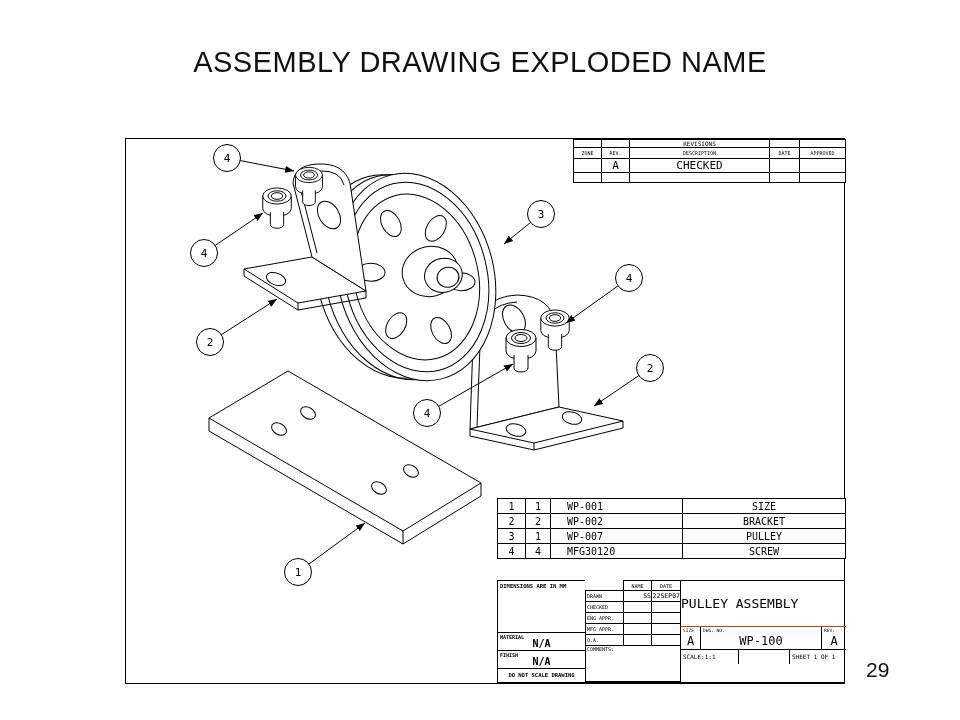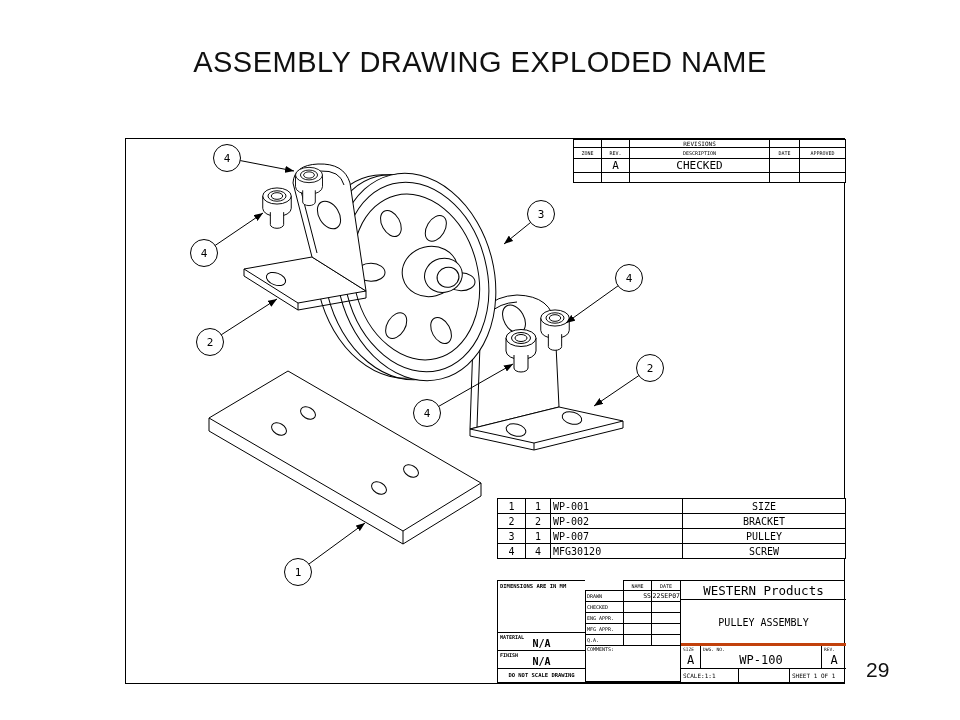--- a/index.html
+++ b/index.html
@@ -15,38 +15,38 @@
   table{border-collapse:collapse;table-layout:fixed;background:#fff;}
   td{border:1px solid #000;padding:0;font-family:"DejaVu Sans Mono",monospace;
      text-align:center;vertical-align:middle;overflow:hidden;white-space:nowrap;}
   
   .rev-table{position:absolute;left:447px;top:0;width:272px;}
   .rev-table td{font-size:5px;}
   .rev-table .big{font-size:11px;}
   
   .parts-table{position:absolute;left:371px;top:359px;width:348px;}
   .parts-table td{font-size:10px;}
-  .parts-table td.pn{text-align:left;padding-left:2px;}
+  .parts-table td.pn{text-align:left;padding-left:16px;}
   
   .tblock{position:absolute;left:371px;top:441px;width:348px;height:103px;
         border:1px solid #000;box-sizing:border-box;background:#fff;}
   .tb-left{position:absolute;left:0;top:0;width:88px;height:100%;border-right:1px solid #000;box-sizing:border-box;font-weight:bold;}
   .tb-left .cell{position:relative;box-sizing:border-box;border-bottom:1px solid #000;}
   .tb-lab{position:absolute;left:2px;top:1px;font-size:5px;}
   .tb-val{position:absolute;left:0;top:5px;width:100%;text-align:center;font-size:10px;}
   .tb-note{padding:2px;font-size:5.5px;}
   .tb-mid{position:absolute;left:88px;top:0;width:95px;height:100%;}
   .tb-mid td{font-size:5px;}
   .tb-mid td.lab{text-align:left;padding-left:1px;}
   .tb-mid .nm{font-size:6.5px;text-align:right;}
   .tb-right{position:absolute;left:183px;top:0;width:165px;height:100%;}
   .tb-company{height:19px;line-height:19px;border-bottom:1px solid #000;text-align:center;
         font-size:12.5px;box-sizing:border-box;}
-  .tb-title{height:46px;border-bottom:3px solid #c2410c;text-align:center;line-height:46px;
-        font-size:10px;box-sizing:border-box;}
+  .tb-title{height:46px;border-bottom:1px solid #c2410c;text-align:left;line-height:46px;
+        font-size:13px;box-sizing:border-box;}
   .tb-sizerow{height:23px;border-bottom:1px solid #000;display:flex;box-sizing:border-box;}
   .tb-sizerow .c{position:relative;box-sizing:border-box;border-right:1px solid #000;}
   .tb-sizerow .c:last-child{border-right:none;}
   .tb-bigval{position:absolute;left:0;top:7px;width:100%;text-align:center;font-size:12px;}
   .tb-botrow{height:14px;display:flex;box-sizing:border-box;}
   .tb-botrow .c{position:relative;box-sizing:border-box;border-right:1px solid #000;font-size:6px;
         line-height:14px;padding-left:2px;}
   .tb-botrow .c:last-child{border-right:none;}
 </style>
 </head>
@@ -288,21 +288,20 @@
               <td></td>
             </tr>
         <tr style="height:36px">
               <td class="lab" colspan="3" style="vertical-align:top">COMMENTS:</td>
             </tr>
       </tbody>
         </table>
     </div>
 
     <div class="tb-right">
-      <div class="tb-company">WESTERN Products</div>
       <div class="tb-title">PULLEY ASSEMBLY</div>
       <div class="tb-sizerow">
         <div class="c" style="width:20px">
           <span class="tb-lab" style="font-size:4.5px">SIZE</span>
           <span class="tb-bigval">A</span>
         </div>
         <div class="c" style="flex:1">
           <span class="tb-lab" style="font-size:4.5px">DWG. NO.</span>
           <span class="tb-bigval">WP-100</span>
         </div>

